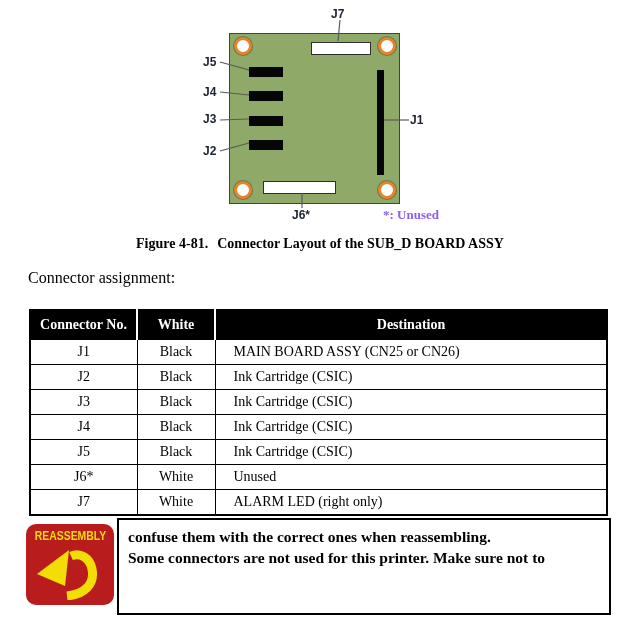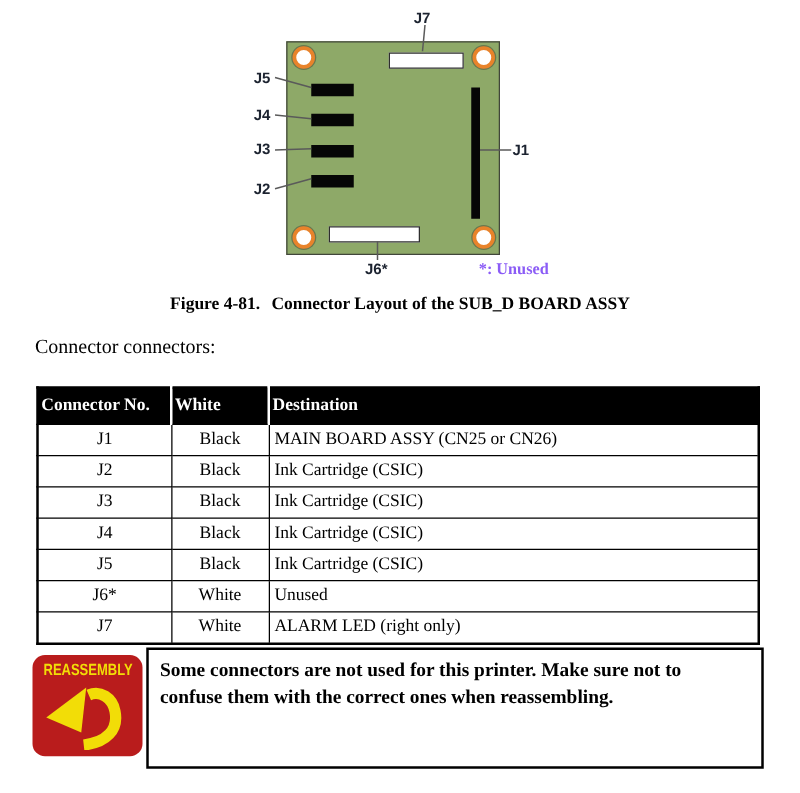--- a/index.html
+++ b/index.html
@@ -55,28 +55,28 @@
     font-weight:bold; font-size:14px;
   }
   .caption .cap-title { margin-left:9px; }
   .intro { position:absolute; left:28px; top:269px; font-size:16px; }
 
   
   .tblwrap { position:absolute; left:29px; top:309px; }
   table.ctable { border-collapse:collapse; width:579px; border:2.5px solid #000; table-layout:fixed; }
   table.ctable th {
     background:#000; color:#fff; font-weight:bold; font-size:14px;
-    height:26px; text-align:left; padding:1px 2px;
+    height:26px; text-align:center; padding:1px 2px;
   }
   table.ctable th + th { border-left:2px solid #fff; }
   table.ctable td {
     border:1.5px solid #000; font-size:14px; height:22px;
     text-align:center; padding:1px 4px; overflow:hidden; white-space:nowrap;
   }
-  table.ctable td.dest { text-align:left; padding-left:4px; }
+  table.ctable td.dest { text-align:left; padding-left:18px; }
   .col1 { width:107px; } .col2 { width:78px; } .col3 { width:auto; }
 
   
   .badge {
     position:absolute; left:26px; top:524px; width:88px; height:81px;
     background:#b91c1c; border-radius:10px;
   }
   .badge-label {
     width:100%; text-align:center; margin-top:4px;
     font-family:"Liberation Sans", sans-serif; font-weight:bold; font-size:13px;
@@ -130,21 +130,21 @@
     <span class="dlabel l-j2">J2</span>
     <span class="dlabel l-j1">J1</span>
     <span class="dlabel l-j6">J6*</span>
     <span class="unused">*: Unused</span>
   </div>
 
   <div class="caption">
     <span class="cap-label">Figure 4-81.</span><span class="cap-title">Connector Layout of the SUB_D BOARD ASSY</span>
   </div>
 
-  <div class="intro">Connector connectors:</div>
+  <div class="intro">Connector assignment:</div>
 
   <div class="tblwrap">
     <table class="ctable">
       <colgroup>
           <col class="col1">
           <col class="col2">
           <col class="col3">
         </colgroup>
       <thead>
         <tr>
@@ -195,17 +195,17 @@
 
   <div class="badge">
     <div class="badge-label">REASSEMBLY</div>
     <svg width="82" height="56" viewBox="0 0 82 56">
       <path d="M 38 52 C 56 50, 66 40, 63 25 C 61 14, 51 8, 42 12" stroke="#F2DD07" stroke-width="9" fill="none"></path>
       <polygon points="8,30 40,6 36,42" fill="#F2DD07"></polygon>
     </svg>
   </div>
 
   <div class="notebox">
+    <div class="nline">confuse them with the correct ones when reassembling.</div>
     <div class="nline">Some connectors are not used for this printer. Make sure not to</div>
-    <div class="nline">confuse them with the correct ones when reassembling.</div>
   </div>
 
 </div>
 
 </body></html>

